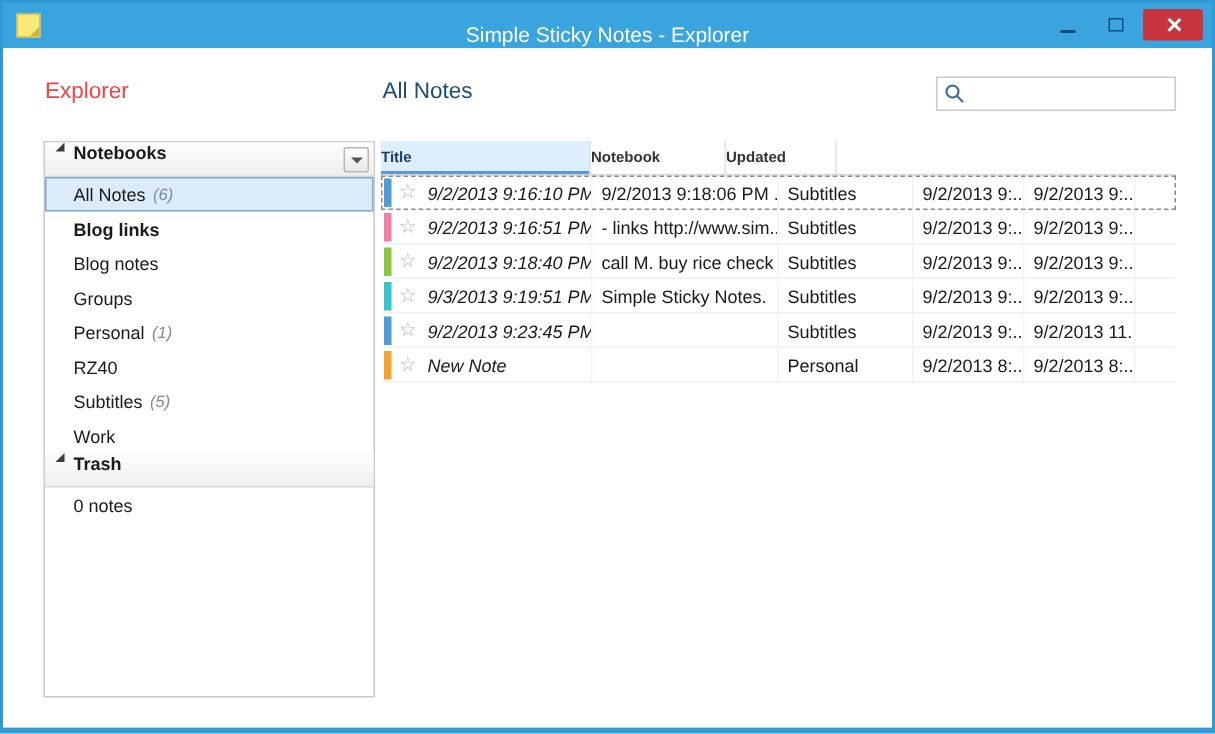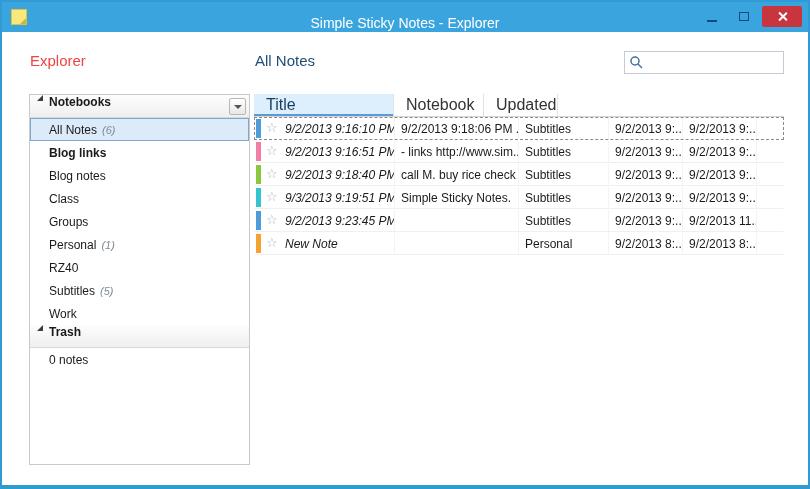--- a/index.html
+++ b/index.html
@@ -93,24 +93,24 @@
     font-size: 12px; color: #1a1a1a; border: 1px solid transparent;
   }
   .nav-item.selected { background: #dcebfa; border: 1px solid #7fa8cf; }
   .nav-item.bold { font-weight: bold; }
   .count { font-style: italic; color: #7d8b9a; margin-left: 5px; font-size: 11px; }
 
   
   .notes-table { position: absolute; left: 252px; top: 62px; width: 530px; }
   .thead { display: flex; height: 23px; }
   .th {
-    display: flex; align-items: center; padding-left: 12px;
-    font-size: 16px; color: #333; background: #fff;
+    display: flex; align-items: center; padding-left: 0;
+    font-size: 10px; color: #333; background: #fff;
     border-right: 1px solid #e2e2e2; border-bottom: 1px solid #d6d6d6;
-    overflow: hidden; white-space: nowrap;
+    overflow: hidden; white-space: nowrap; font-weight: bold;
   }
   .th.sorted { background: #ddeefc; box-shadow: inset 0 -2px 0 #5b9bd5; color: #173d5e; }
   .w-title    { width: 140px; }
   .w-note     { width: 124px; }
   .w-notebook { width: 90px;  }
   .w-created  { width: 74px;  }
   .w-updated  { width: 74px;  }
   .w-fill     { flex: 1; border-right: none; }
 
   .trow {
@@ -177,23 +177,20 @@
             <span>All Notes</span>
             <span class="count">(6)</span>
           </div>
           <div class="nav-item bold">
             <span>Blog links</span>
           </div>
           <div class="nav-item">
             <span>Blog notes</span>
           </div>
           <div class="nav-item">
-            <span>Class</span>
-          </div>
-          <div class="nav-item">
             <span>Groups</span>
           </div>
           <div class="nav-item">
             <span>Personal</span>
             <span class="count">(1)</span>
           </div>
           <div class="nav-item">
             <span>RZ40</span>
           </div>
           <div class="nav-item">

